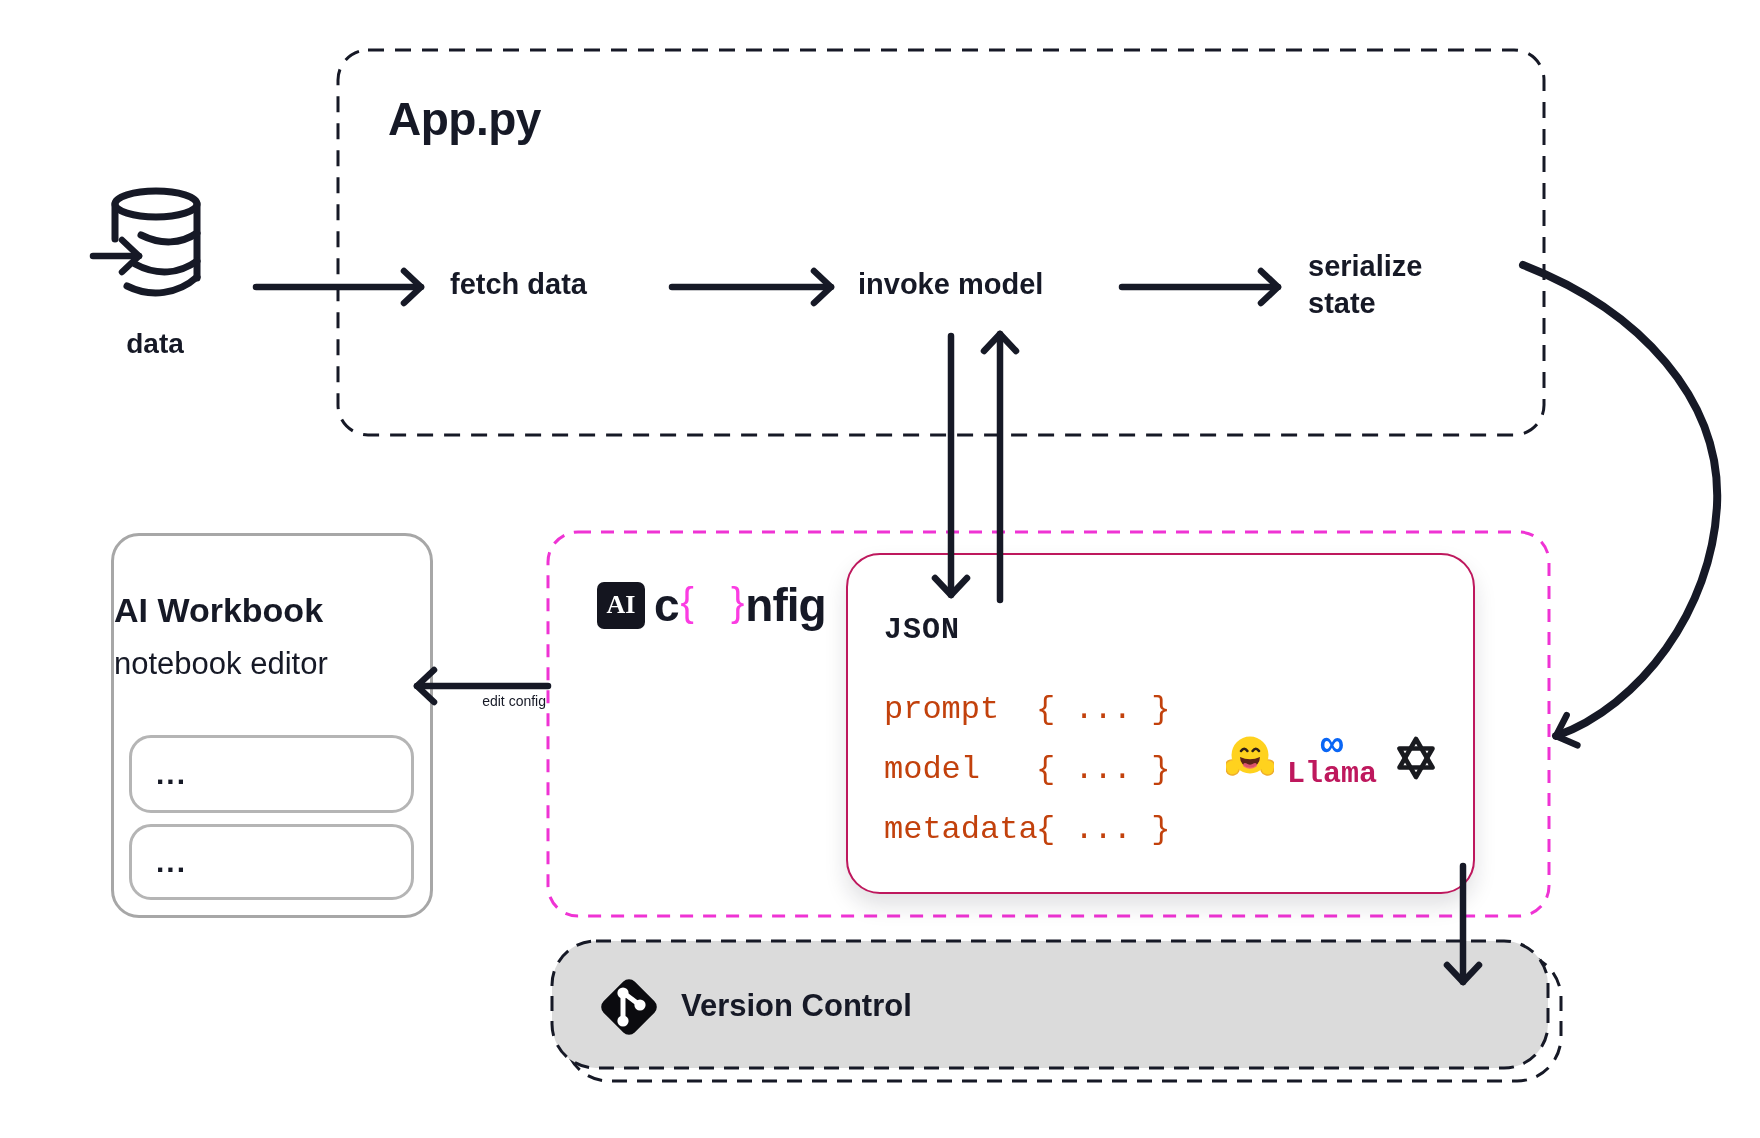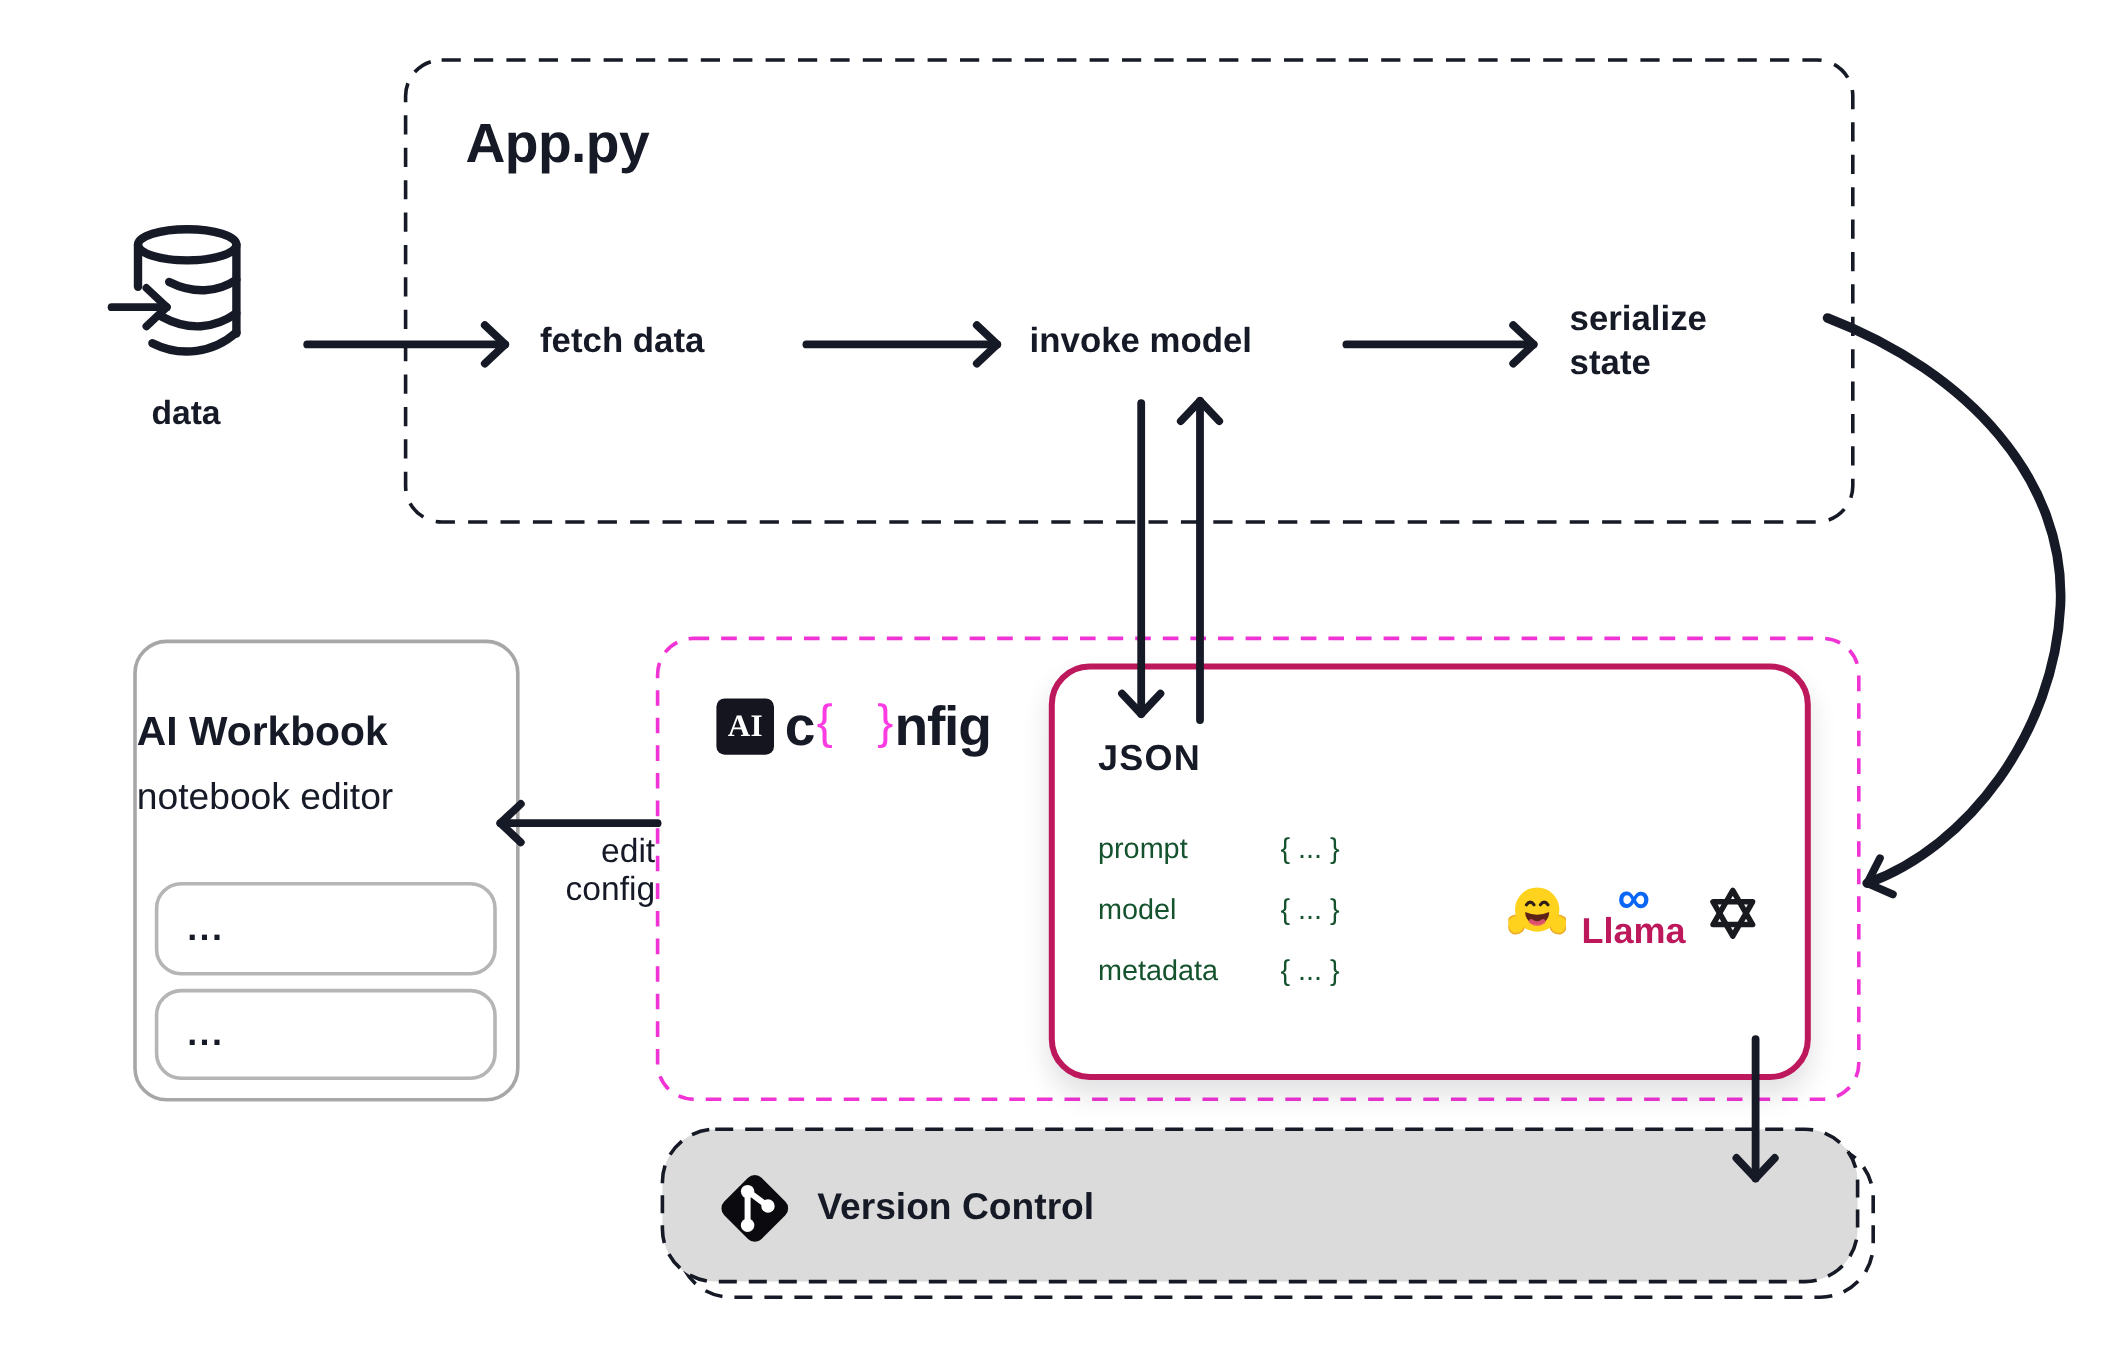--- a/index.html
+++ b/index.html
@@ -23,32 +23,32 @@
 
   
   .config-logo{left:597px;top:580px;height:50px;display:flex;align-items:center;gap:9px;}
   .ai-badge{width:48px;height:47px;background:#14151f;color:#ffffff;border-radius:7px;
     display:flex;align-items:center;justify-content:center;
     font-family:"Liberation Serif",serif;font-weight:700;font-size:26px;}
   .logo-text{display:flex;align-items:center;font-size:46px;font-weight:600;letter-spacing:-1px;}
   .logo-brace{color:#fb3ce2;font-weight:400;font-size:40px;transform:translateY(-3px);margin:0 2px;}
   .logo-gap{display:inline-block;width:34px;}
 
-  .json-box{left:874px;top:553px;width:625px;height:337px;background:#ffffff;
-    border:5px solid #be185d;border-radius:34px;box-shadow:0 12px 22px rgba(22,25,38,0.13);}
+  .json-box{left:846px;top:553px;width:625px;height:337px;background:#ffffff;
+    border:2px solid #be185d;border-radius:34px;box-shadow:0 12px 22px rgba(22,25,38,0.13);font-family:Liberation Mono, monospace;}
   .json-title{left:36px;top:58px;font-size:30px;font-weight:800;letter-spacing:1px;}
   .json-rows{left:36px;top:136px;}
-  .json-row{display:flex;font-size:24px;color:#14532d;margin-bottom:23px;}
+  .json-row{display:flex;font-size:32px;color:#c2410c;margin-bottom:23px;}
   .json-key{width:152px;}
   .providers{left:378px;top:172px;display:flex;align-items:center;gap:13px;}
   .meta-col{display:flex;flex-direction:column;align-items:center;line-height:1;}
   .meta-inf{font-size:38px;font-weight:700;color:#0a66f5;height:32px;}
   .llama-label{font-size:30px;font-weight:800;color:#be185d;}
 
-  .edit-config-label{left:426px;top:693px;width:120px;text-align:right;font-size:28px;}
+  .edit-config-label{left:426px;top:693px;width:120px;text-align:right;font-size:14px;}
 
   
   .workbook{left:111px;top:533px;width:316px;height:379px;background:#ffffff;
     border:3px solid #a7a7a7;border-radius:28px;}
   .wb-title{left:0;top:55px;width:100%;text-align:left;font-size:34px;font-weight:700;}
   .wb-sub{left:0;top:110px;width:100%;text-align:left;font-size:31px;font-weight:400;}
   .wb-cell{left:15px;width:255px;border:3px solid #b5b5b5;border-radius:22px;background:#ffffff;
     display:flex;align-items:center;padding-left:24px;font-size:30px;font-weight:700;letter-spacing:2px;}
   .wb-cell-1{top:199px;height:72px;}
   .wb-cell-2{top:288px;height:70px;}

